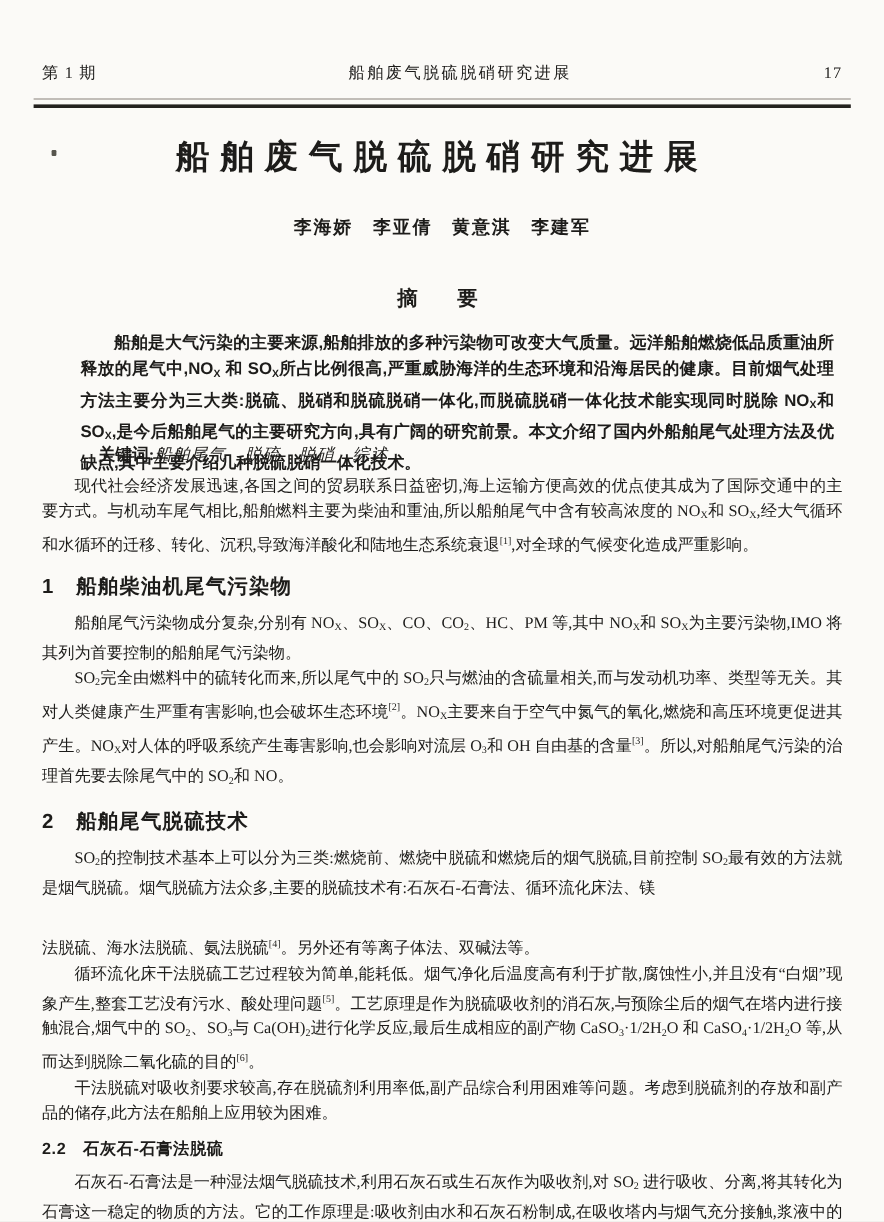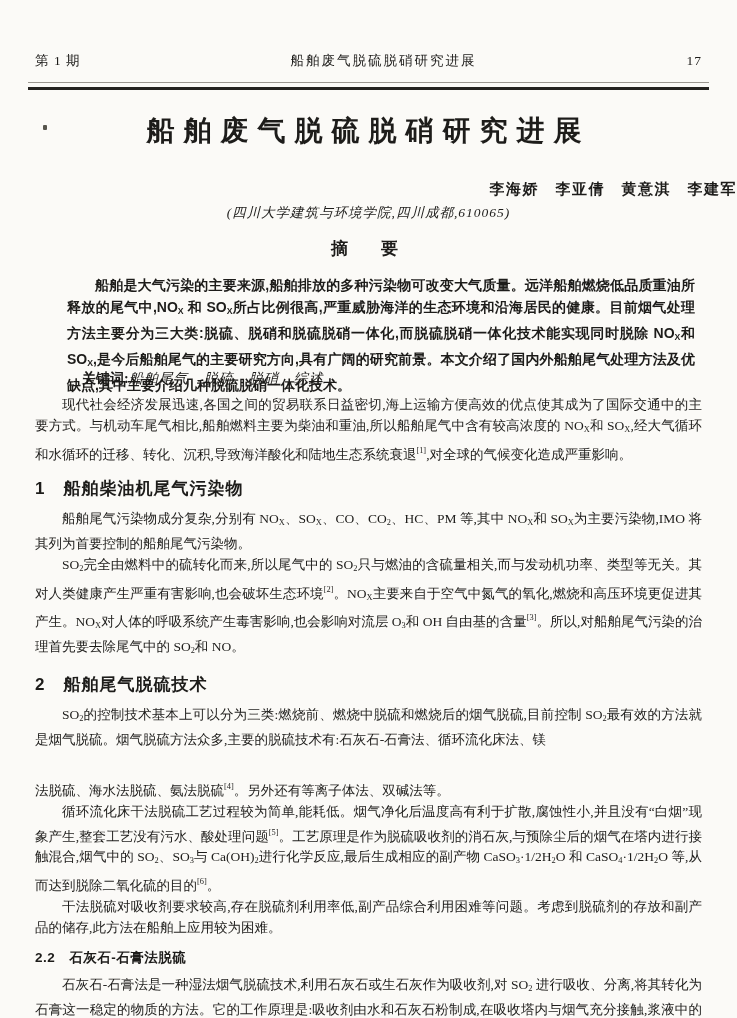--- a/index.html
+++ b/index.html
@@ -33,21 +33,21 @@
     background:#3a372f;border-radius:1px;opacity:.85;
   }
   
   .title{
     position:absolute;top:112px;left:0;right:0;
     margin:0;text-align:center;
     font-size:28px;font-weight:700;letter-spacing:9px;
   }
   .authors{
     position:absolute;top:180px;left:0;right:0;
-    text-align:right;font-size:15px;font-weight:700;letter-spacing:1.5px;
+    text-align:center;font-size:15px;font-weight:700;letter-spacing:1.5px;
     font-family:"Liberation Sans","DejaVu Sans",sans-serif;
   }
   .affiliation{
     position:absolute;top:204px;left:0;right:0;
     text-align:center;font-size:13.5px;font-style:italic;letter-spacing:1px;
   }
   
   .abs-heading{
     position:absolute;top:237px;left:0;right:0;
     text-align:center;font-size:17px;font-weight:700;letter-spacing:8px;
@@ -92,21 +92,20 @@
   <div class="hdr">
     <span class="issue">第 1 期</span>
     <span class="running">船舶废气脱硫脱硝研究进展</span>
     <span class="pagenum">17</span>
   </div>
   <div class="rule"></div>
   <div class="artifact-dot"></div>
 
   <h1 class="title">船舶废气脱硫脱硝研究进展</h1>
   <div class="authors">李海娇　李亚倩　黄意淇　李建军</div>
-  <div class="affiliation">(四川大学建筑与环境学院,四川成都,610065)</div>
 
   <div class="abs-heading">摘　要</div>
   <p class="abs-text">船舶是大气污染的主要来源,船舶排放的多种污染物可改变大气质量。远洋船舶燃烧低品质重油所释放的尾气中,NO<sub>X</sub> 和 SO<sub>X</sub>所占比例很高,严重威胁海洋的生态环境和沿海居民的健康。目前烟气处理方法主要分为三大类:脱硫、脱硝和脱硫脱硝一体化,而脱硫脱硝一体化技术能实现同时脱除 NO<sub>X</sub>和 SO<sub>X</sub>,是今后船舶尾气的主要研究方向,具有广阔的研究前景。本文介绍了国内外船舶尾气处理方法及优缺点,其中主要介绍几种脱硫脱硝一体化技术。</p>
 
   <p class="kw-line"><span class="kw-label">关键词:</span><span class="kw-text">船舶尾气　脱硫　脱硝　综述</span></p>
 
   <div class="cols">
     <div class="col">
       <p>现代社会经济发展迅速,各国之间的贸易联系日益密切,海上运输方便高效的优点使其成为了国际交通中的主要方式。与机动车尾气相比,船舶燃料主要为柴油和重油,所以船舶尾气中含有较高浓度的 NO<sub>X</sub>和 SO<sub>X</sub>,经大气循环和水循环的迁移、转化、沉积,导致海洋酸化和陆地生态系统衰退<sup>[1]</sup>,对全球的气候变化造成严重影响。</p>
       <h2>1　船舶柴油机尾气污染物</h2>

